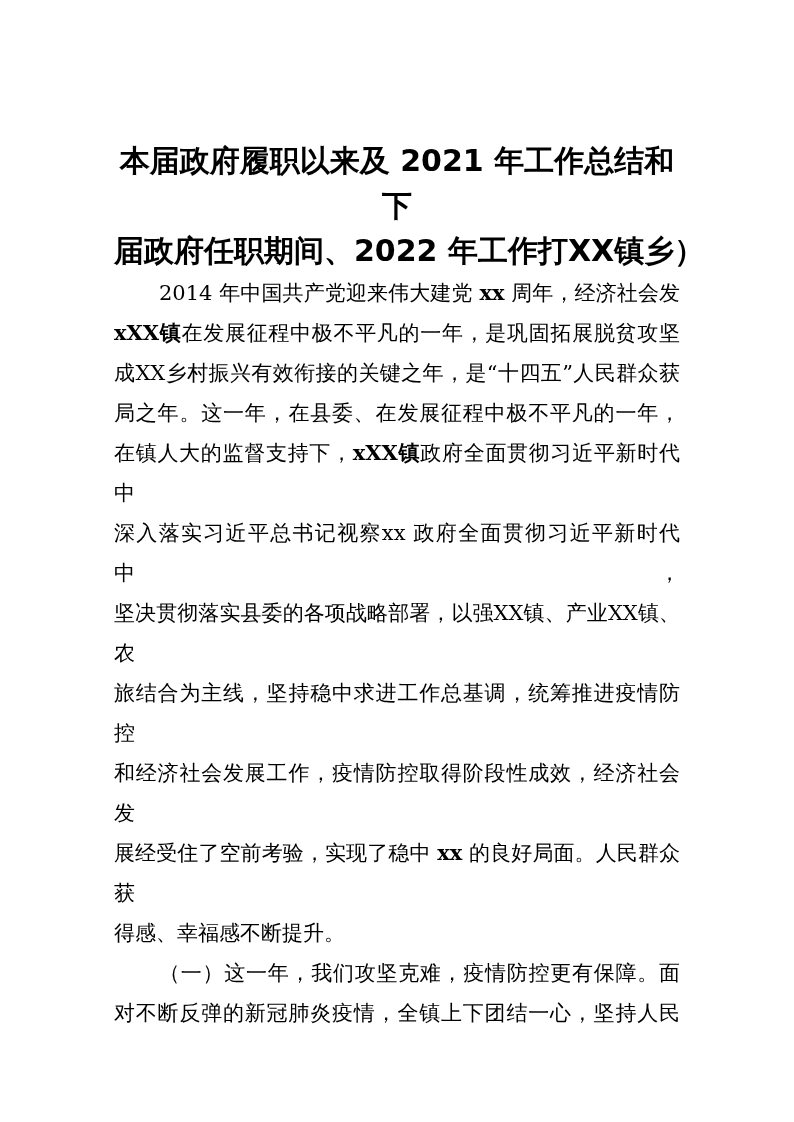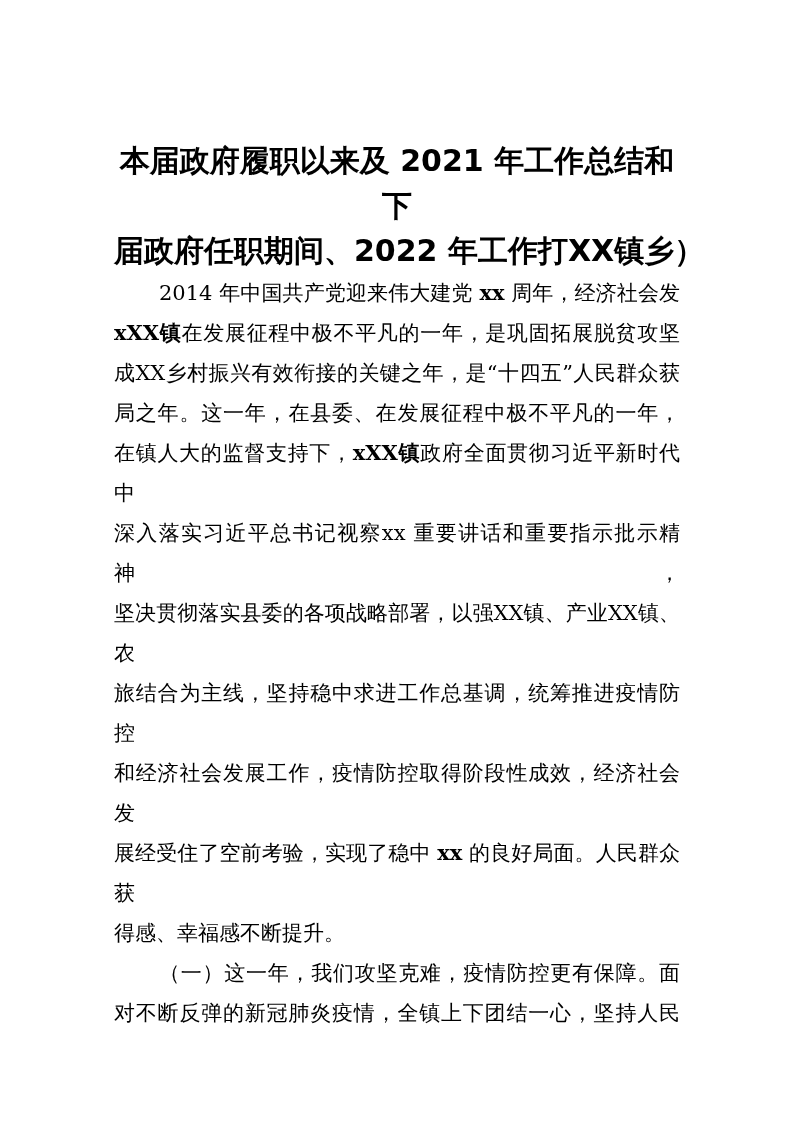--- a/index.html
+++ b/index.html
@@ -60,21 +60,21 @@
         <div class="title-line">本届政府履职以来及 2021 年工作总结和</div>
         <div class="title-line">下</div>
         <div class="title-line">届政府任职期间、2022 年工作打XX镇乡）</div>
       </div>
     <div class="doc-body">
         <div class="line stretch indent"><span class="seg">2014 年中国共产党迎来伟大建党 </span><span class="seg seg-b">xx</span><span class="seg"> 周年，经济社会发</span></div>
         <div class="line stretch"><span class="seg seg-b">xXX镇</span><span class="seg">在发展征程中极不平凡的一年，是巩固拓展脱贫攻坚</span></div>
         <div class="line stretch"><span class="seg">成XX乡村振兴有效衔接的关键之年，是“十四五”人民群众获</span></div>
         <div class="line stretch"><span class="seg">局之年。这一年，在县委、在发展征程中极不平凡的一年，</span></div>
         <div class="line stretch"><span class="seg">在镇人大的监督支持下，</span><span class="seg seg-b">xXX镇</span><span class="seg">政府全面贯彻习近平新时代中</span></div>
-        <div class="line stretch"><span class="seg">深入落实习近平总书记视察xx 重要讲话和重要指示批示精神，</span></div>
+        <div class="line stretch"><span class="seg">深入落实习近平总书记视察xx 政府全面贯彻习近平新时代中，</span></div>
         <div class="line stretch"><span class="seg">坚决贯彻落实县委的各项战略部署，以强XX镇、产业XX镇、农</span></div>
         <div class="line stretch"><span class="seg">旅结合为主线，坚持稳中求进工作总基调，统筹推进疫情防控</span></div>
         <div class="line stretch"><span class="seg">和经济社会发展工作，疫情防控取得阶段性成效，经济社会发</span></div>
         <div class="line stretch"><span class="seg">展经受住了空前考验，实现了稳中 </span><span class="seg seg-b">xx</span><span class="seg"> 的良好局面。人民群众获</span></div>
         <div class="line"><span class="seg">得感、幸福感不断提升。</span></div>
         <div class="line stretch indent"><span class="seg">（一）这一年，我们攻坚克难，疫情防控更有保障。面</span></div>
         <div class="line stretch"><span class="seg">对不断反弹的新冠肺炎疫情，全镇上下团结一心，坚持人民</span></div>
       </div>
   </div>
 </div>

